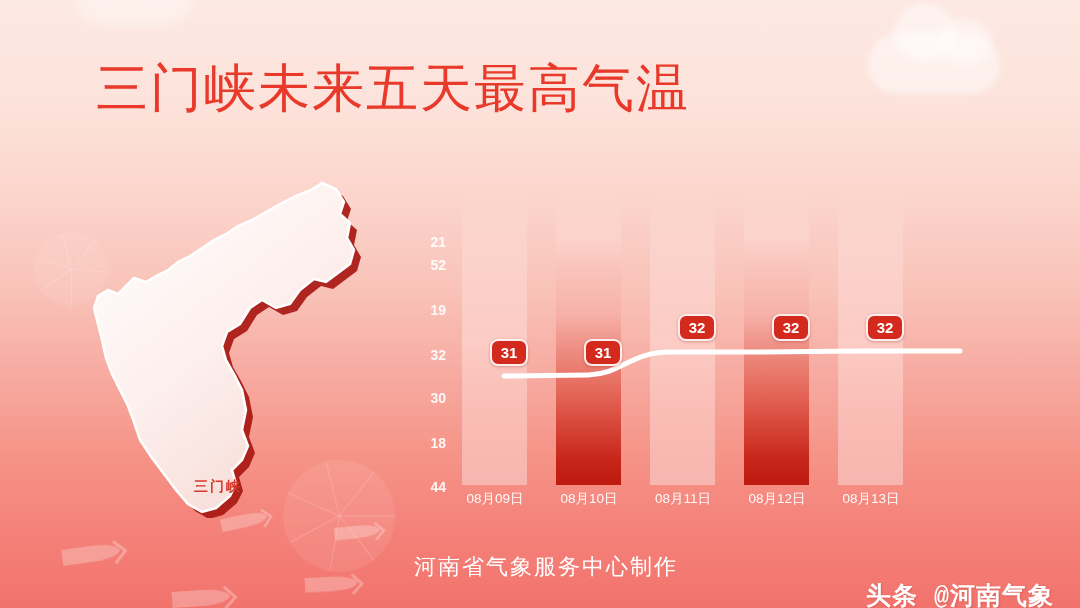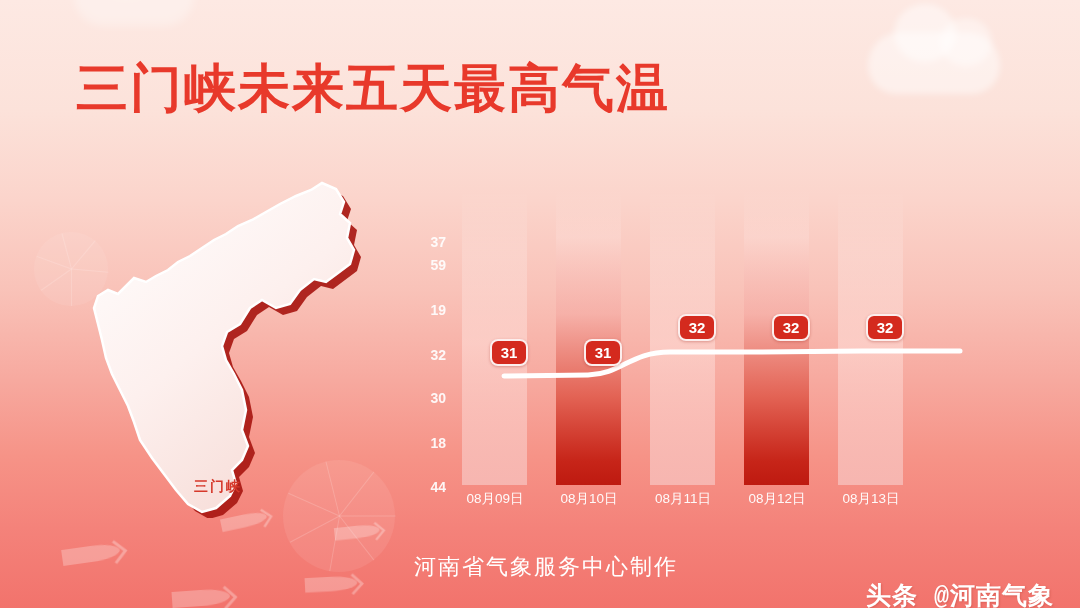--- a/index.html
+++ b/index.html
@@ -98,23 +98,23 @@
   }
   .sw1 { left: 62px;  top: 546px; transform: rotate(-8deg); }
   .sw2 { left: 172px; top: 590px; transform: rotate(-4deg); }
   .sw3 { left: 215px; top: 513px; transform: rotate(-12deg) scale(.8); }
   .sw4 { left: 328px; top: 524px; transform: rotate(-6deg) scale(.78); }
   .sw5 { left: 302px; top: 576px; transform: rotate(-3deg) scale(.9); }
 
   
   .title {
     position: absolute;
-    left: 76px; top: 54px;
+    left: 96px; top: 54px;
     font-size: 52px;
-    font-weight: bold;
+    font-weight: normal;
     letter-spacing: 2px;
     color: #e8392b;
     white-space: nowrap;
   }
   .subtitle {
     position: absolute;
     left: 84px; top: 128px;
     font-size: 23px;
     color: #e8503f;
     letter-spacing: .5px;
@@ -303,22 +303,22 @@
                  L82,104 L92,98 L104,92 L114,84 L126,78 L138,70 L150,62 L162,56 L174,48
                  L188,42 L202,34 L216,26 L232,18 Z" fill="url(#mapFill)" stroke="#ffffff" stroke-width="2.5"></path>
       </g>
     </svg>
     <div class="map-label">三门峡</div>
   </div>
 
   <div class="chart">
 
     <div class="yaxis">
-      <div class="ytick" style="top:56px">37</div>
-      <div class="ytick" style="top:79px">59</div>
+      <div class="ytick" style="top:56px">21</div>
+      <div class="ytick" style="top:79px">52</div>
       <div class="ytick" style="top:124px">19</div>
       <div class="ytick" style="top:169px">32</div>
       <div class="ytick" style="top:212px">30</div>
       <div class="ytick" style="top:257px">18</div>
       <div class="ytick" style="top:301px">44</div>
     </div>
 
     <div class="plot">
 
       <div class="bar light" style="left:0px"></div>

